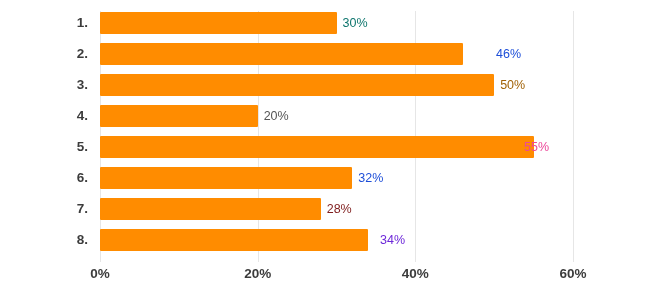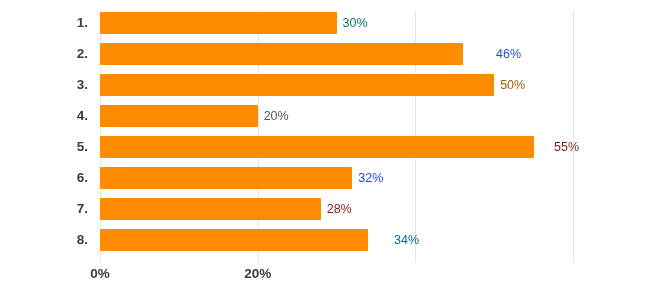--- a/index.html
+++ b/index.html
@@ -123,37 +123,39 @@
         <div class="val-label" style="left: 500.167px; color: #a16207;">50%</div>
       </div>
       <div class="row" style="top: 105px;">
         <div class="cat-label" style="color: rgb(60, 60, 60);">4.</div>
         <div class="bar" style="width: 157.667px; height: 22px; background: rgb(255, 140, 0);"></div>
         <div class="val-label" style="left: 263.667px; color: rgb(85, 85, 85);">20%</div>
       </div>
       <div class="row" style="top: 136px;">
         <div class="cat-label" style="color: rgb(60, 60, 60);">5.</div>
         <div class="bar" style="width: 433.583px; height: 22px; background: rgb(255, 140, 0);"></div>
-        <div class="val-label" style="left: 554px; color: #7f1d1d;">55%</div>
+        <div class="val-label" style="left: 524px; color: #ec4899;">55%</div>
       </div>
       <div class="row" style="top: 167px;">
         <div class="cat-label" style="color: rgb(60, 60, 60);">6.</div>
         <div class="bar" style="width: 252.267px; height: 22px; background: rgb(255, 140, 0);"></div>
         <div class="val-label" style="left: 358.267px; color: #1d4ed8;">32%</div>
       </div>
       <div class="row" style="top: 198px;">
         <div class="cat-label" style="color: rgb(60, 60, 60);">7.</div>
         <div class="bar" style="width: 220.733px; height: 22px; background: rgb(255, 140, 0);"></div>
         <div class="val-label" style="left: 326.733px; color: #7f1d1d;">28%</div>
       </div>
       <div class="row" style="top: 229px;">
         <div class="cat-label" style="color: rgb(60, 60, 60);">8.</div>
         <div class="bar" style="width: 268.033px; height: 22px; background: rgb(255, 140, 0);"></div>
-        <div class="val-label" style="left: 394px; color: #0369a1; text-align: right;">34%</div>
+        <div class="val-label" style="left: 380px; color: #6d28d9; text-align: right;">34%</div>
       </div>
     </div>
 
   <div class="xticks">
       <div class="xtick" style="left: 100px; color: rgb(60, 60, 60);">0%</div>
       <div class="xtick" style="left: 257.667px; color: rgb(60, 60, 60);">20%</div>
+      <div class="xtick" style="left: 415.333px; color: rgb(60, 60, 60);">40%</div>
+      <div class="xtick" style="left: 573px; color: rgb(60, 60, 60);">60%</div>
     </div>
 
 </div>
 
 </body></html>

